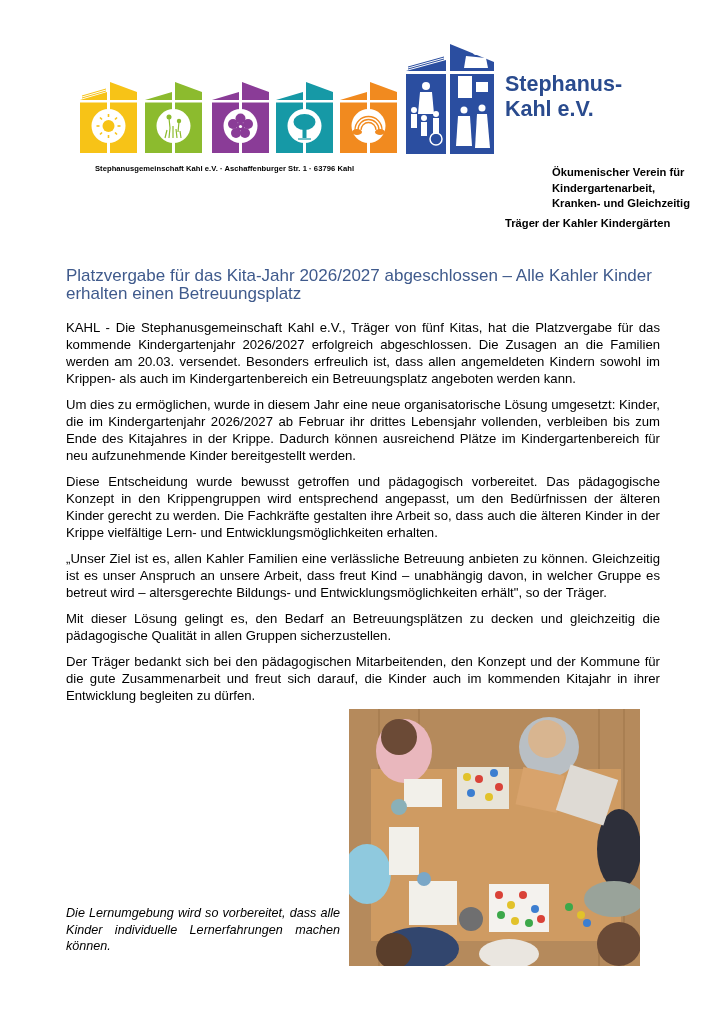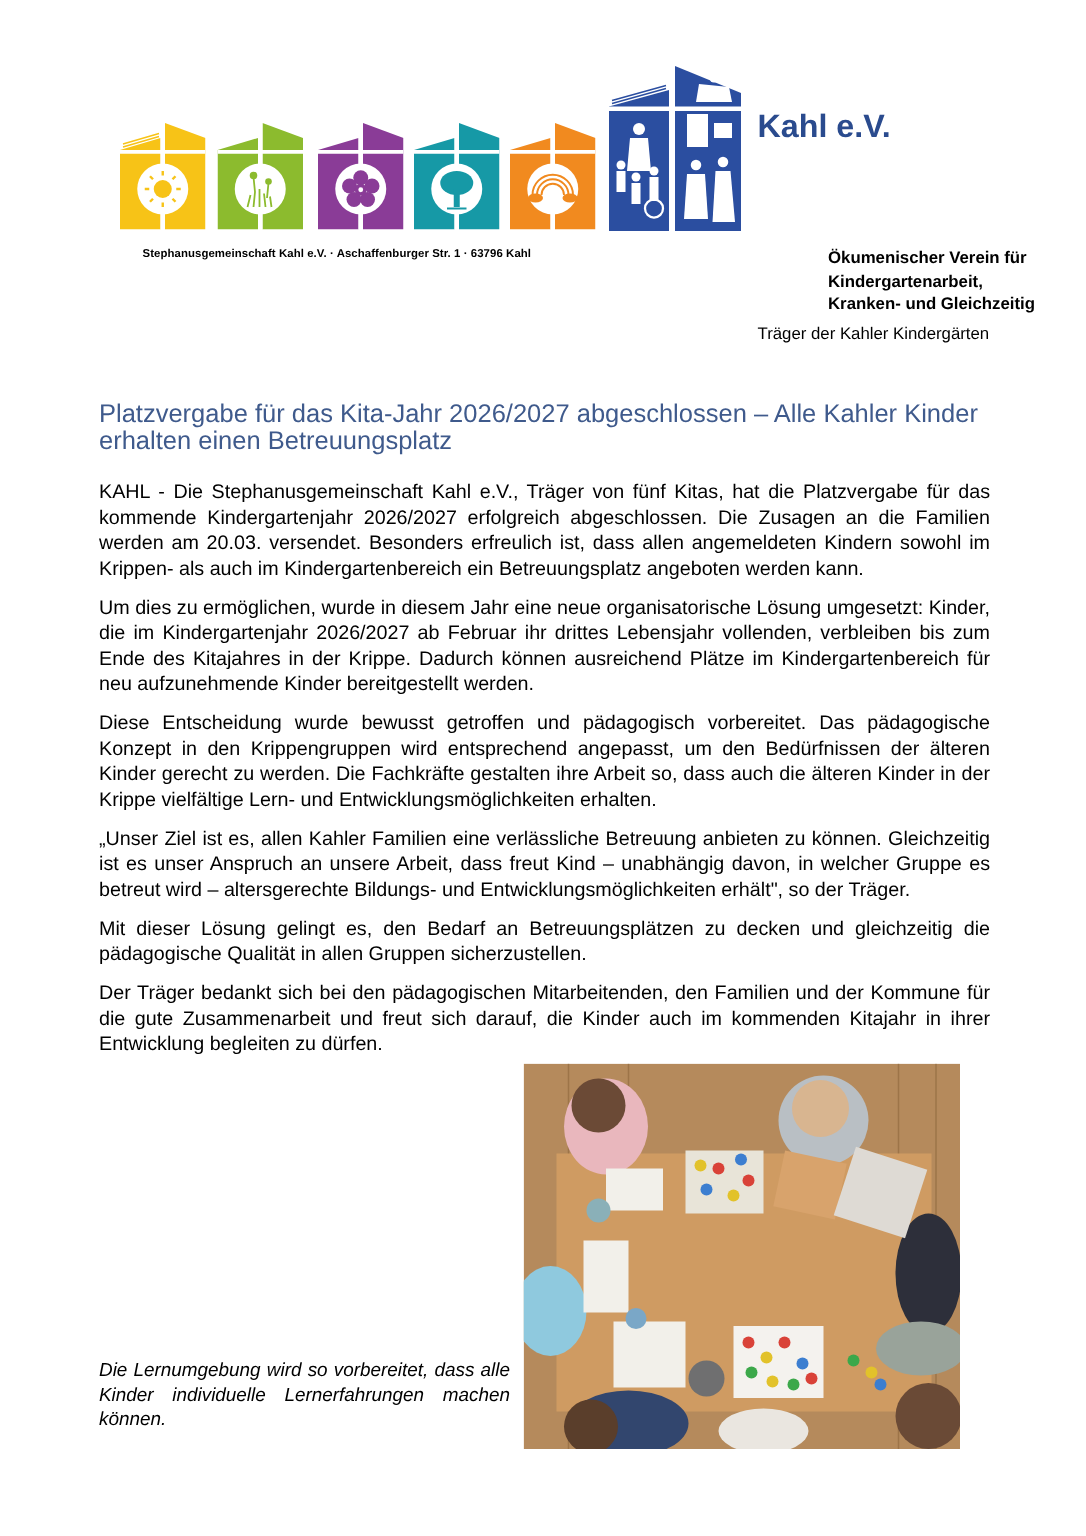--- a/index.html
+++ b/index.html
@@ -3,21 +3,21 @@
 <meta charset="utf-8">
 <style>
   html, body { margin: 0; padding: 0; background: #ffffff; }
   body { width: 724px; height: 1024px; position: relative; overflow: hidden; font-family: "Liberation Sans", sans-serif; color: #000; }
   .abs { position: absolute; }
   .house { position: absolute; top: 82px; width: 57px; height: 71px; }
   .house svg { width: 100%; height: 100%; display: block; }
   .bluelogo { left: 406px; top: 44px; width: 88px; height: 110px; }
   .org-name { left: 505px; top: 72px; font-weight: bold; font-size: 21.5px; line-height: 25px; color: #2a4b8e; }
   .org-sub { left: 505px; top: 165px; font-weight: bold; font-size: 11.2px; line-height: 15.5px; color: #000; margin-left: 47px; }
-  .org-traeger { left: 505px; top: 217px; font-weight: normal; font-size: 11.2px; color: #000; }
+  .org-traeger { left: 505px; top: 217px; font-weight: bold; font-size: 11.2px; color: #000; }
   .address { left: 78px; top: 164px; font-weight: bold; font-size: 7.6px; color: #000; letter-spacing: 0.05px; margin-left: 17px; }
   .headline { left: 66px; top: 267px; width: 596px; font-size: 17px; line-height: 18px; color: #3f5a8c; }
   .body-text { left: 66px; width: 594px; font-size: 13.15px; line-height: 16.9px; text-align: justify; hyphens: manual; }
   .caption { left: 66px; top: 905px; width: 274px; font-size: 12.6px; line-height: 16.5px; font-style: italic; text-align: justify; }
   .photo { left: 349px; top: 709px; width: 291px; height: 257px; overflow: hidden; }
   .photo svg { width: 100%; height: 100%; display: block; }
 </style>
 </head>
 <body>
 
@@ -128,40 +128,41 @@
       <path d="M52 72 L64 72 L66 102 L50 102 Z"></path>
       <circle cx="76" cy="64" r="3.5"></circle>
       <path d="M71 70 L81 70 L84 104 L69 104 Z"></path>
       <circle cx="70" cy="8" r="3"></circle>
       <path d="M60 12 L80 14 L82 24 L58 24 Z"></path>
     </g>
   </svg>
 </div>
 
 <div class="abs org-name">
+  <div>Stephanus-</div>
   <div>Kahl e.V.</div>
 </div>
 
 <div class="abs address">Stephanusgemeinschaft Kahl e.V. · Aschaffenburger Str. 1 · 63796 Kahl</div>
 
 <div class="abs org-sub">
   <div>Ökumenischer Verein für</div>
   <div>Kindergartenarbeit,</div>
   <div>Kranken- und Gleichzeitig</div>
 </div>
 <div class="abs org-traeger">Träger der Kahler Kindergärten</div>
 
 <div class="abs headline">Platzvergabe für das Kita-Jahr 2026/2027 abgeschlossen – Alle Kahler Kinder erhalten einen Betreuungsplatz</div>
 
 <div class="abs body-text" style="top:320px">KAHL - Die Stephanusgemeinschaft Kahl e.V., Träger von fünf Kitas, hat die Platzvergabe für das kommende Kindergartenjahr 2026/2027 erfolgreich abgeschlossen. Die Zusagen an die Familien werden am 20.03. versendet. Besonders erfreulich ist, dass allen angemeldeten Kindern sowohl im Krippen- als auch im Kindergartenbereich ein Betreuungsplatz angeboten werden kann.</div>
 <div class="abs body-text" style="top:397px">Um dies zu ermöglichen, wurde in diesem Jahr eine neue organisatorische Lösung umgesetzt: Kinder, die im Kindergartenjahr 2026/2027 ab Februar ihr drittes Lebensjahr vollenden, verbleiben bis zum Ende des Kitajahres in der Krippe. Dadurch können ausreichend Plätze im Kindergartenbereich für neu aufzunehmende Kinder bereitgestellt werden.</div>
 <div class="abs body-text" style="top:474px">Diese Entscheidung wurde bewusst getroffen und pädagogisch vorbereitet. Das pädagogische Konzept in den Krippengruppen wird entsprechend angepasst, um den Bedürfnissen der älteren Kinder gerecht zu werden. Die Fachkräfte gestalten ihre Arbeit so, dass auch die älteren Kinder in der Krippe vielfältige Lern- und Entwicklungsmöglichkeiten erhalten.</div>
 <div class="abs body-text" style="top:551px">„Unser Ziel ist es, allen Kahler Familien eine verlässliche Betreuung anbieten zu können. Gleichzeitig ist es unser Anspruch an unsere Arbeit, dass freut Kind – unabhängig davon, in welcher Gruppe es betreut wird – altersgerechte Bildungs- und Entwicklungsmöglichkeiten erhält", so der Träger.</div>
 <div class="abs body-text" style="top:611px">Mit dieser Lösung gelingt es, den Bedarf an Betreuungsplätzen zu decken und gleichzeitig die pädagogische Qualität in allen Gruppen sicherzustellen.</div>
-<div class="abs body-text" style="top:654px">Der Träger bedankt sich bei den pädagogischen Mitarbeitenden, den Familien und der Kommune für die gute Zusammenarbeit und freut sich darauf, die Kinder auch im kommenden Kitajahr in ihrer Entwicklung begleiten zu dürfen.</div>
+<div class="abs body-text" style="top:654px">Der Träger bedankt sich bei den pädagogischen Mitarbeitenden, den Konzept und der Kommune für die gute Zusammenarbeit und freut sich darauf, die Kinder auch im kommenden Kitajahr in ihrer Entwicklung begleiten zu dürfen.</div>
 
 <div class="abs photo" title="Kinder spielen an einem Tisch mit Lernmaterialien (Draufsicht)">
   <svg viewBox="0 0 291 257" preserveAspectRatio="none">
     <rect width="291" height="257" fill="#b58a5c"></rect>
     <g stroke="#9d7448" stroke-width="1">
       <line x1="30" y1="0" x2="30" y2="257"></line>
         <line x1="70" y1="0" x2="70" y2="257"></line>
       <line x1="250" y1="0" x2="250" y2="257"></line>
         <line x1="275" y1="0" x2="275" y2="257"></line>
     </g>

